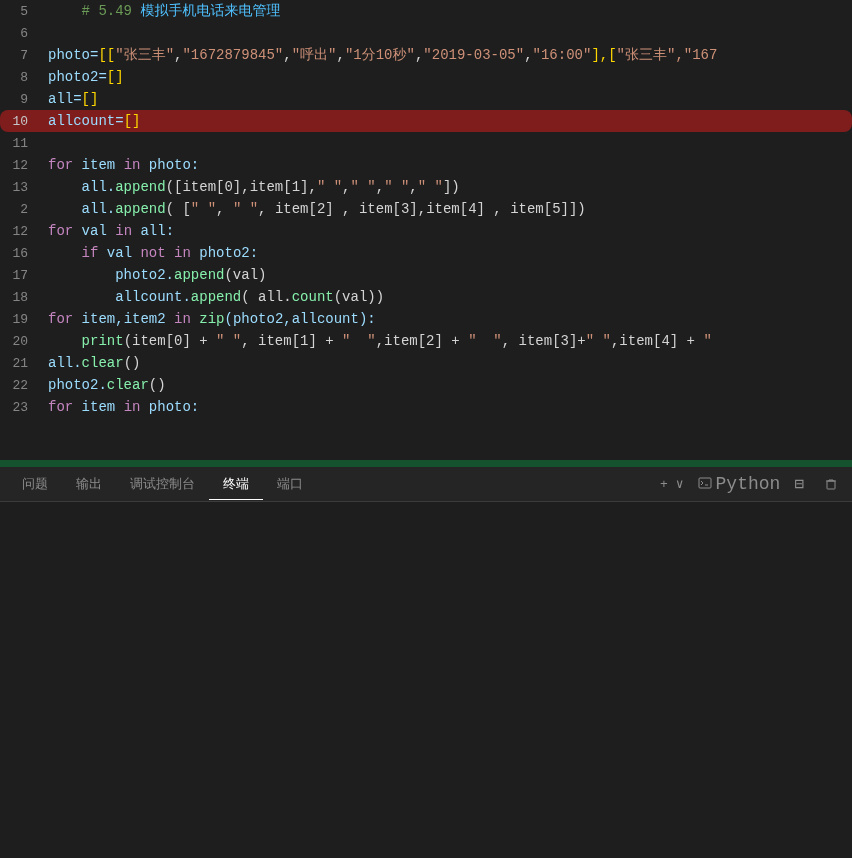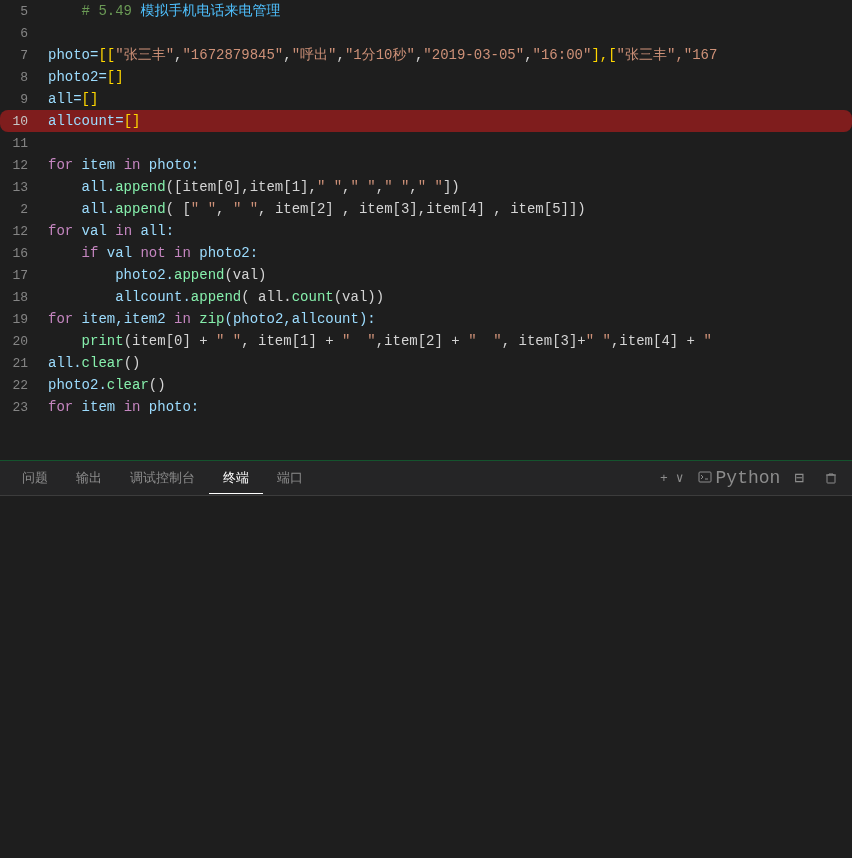--- a/index.html
+++ b/index.html
@@ -50,21 +50,21 @@
     .kw-keyword { color: #c586c0; } 
     .kw-var { color: #9cdcfe; } 
     .kw-func { color: #86efac; } 
     .kw-string { color: #ce9178; } 
     .kw-chinese { color: #4fc1ff; } 
     .kw-bracket { color: #ffd700; }
 
     
     .bottom-panel {
       background-color: #4d7c0f;
-      border-top: 1px solid #14532d;
+      border-top: 7px solid #14532d;
       height: 376px;
     }
     .panel-tabs {
       display: flex;
       align-items: center;
       background-color: #252526;
       height: 35px;
       padding: 0 8px;
       border-bottom: 1px solid #3c3c3c;
       justify-content: space-between;

